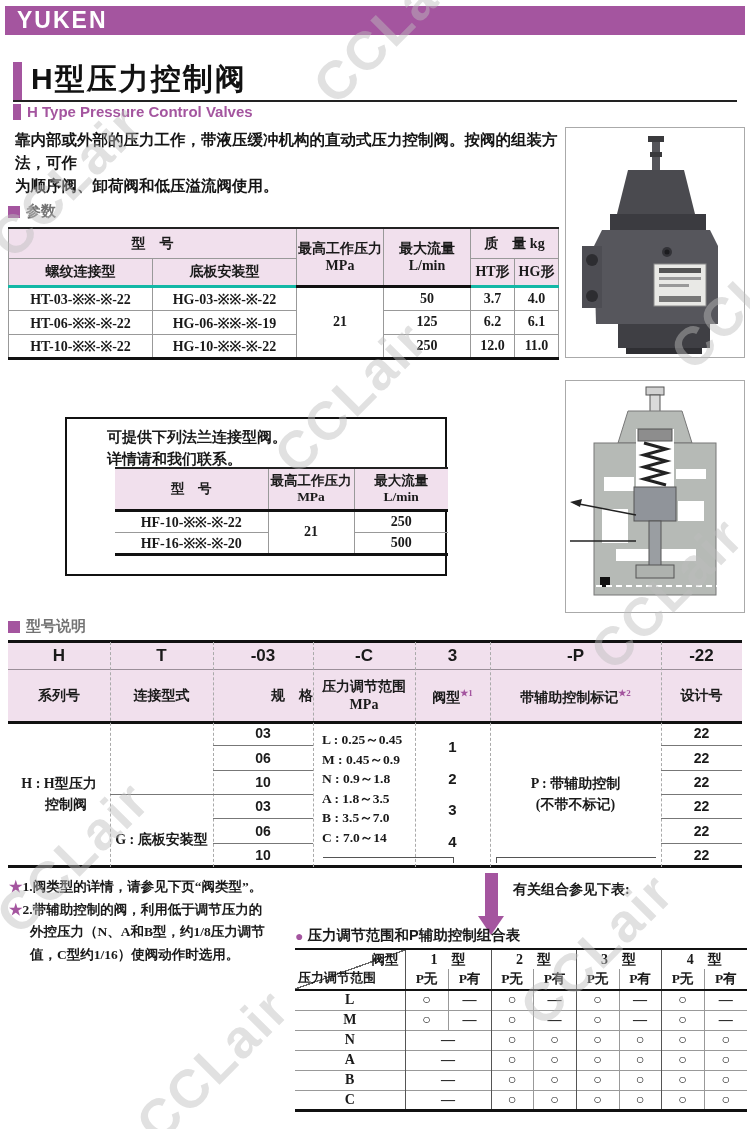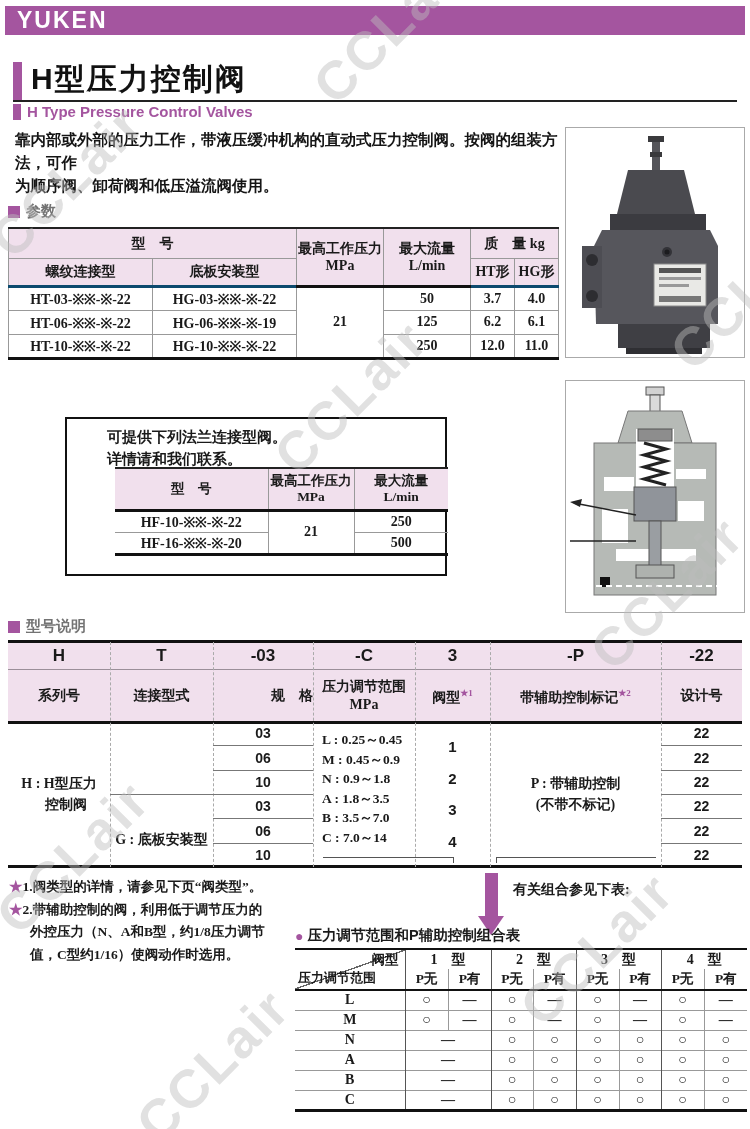--- a/index.html
+++ b/index.html
@@ -24,21 +24,21 @@
   .sec{position:absolute;display:flex;align-items:center;gap:6px;}
   .sec .sq{width:12px;height:12px;background:var(--accent);}
   .sec .t{font:bold 15px "Liberation Sans",sans-serif;color:#737373;}
   
   table{border-spacing:0;}
   .ptable{position:absolute;left:8px;top:227px;width:550px;table-layout:fixed;border-collapse:collapse;
           border-top:2px solid #222;border-bottom:3px solid #111;}
   .ptable th,.ptable td{border:1px solid #999;padding:0;text-align:center;}
   .ptable th{background:var(--pink);font:600 14px/17px "Liberation Serif","DejaVu Serif",serif;}
   .ptable .h1 th{height:30px;}
-  .ptable .h2 th{height:28px;border-bottom:3px solid #0c4a6e;text-align:center;}
+  .ptable .h2 th{height:28px;border-bottom:3px solid #14b8a6;text-align:center;}
   .ptable .h1 th[rowspan]{border-bottom:3px solid #111;}
   .ptable td{height:24px;font:600 14px "Liberation Serif","DejaVu Serif",serif;margin-top:45px;}
   
   .frame{position:absolute;border:1px solid #aaa;background:#fff;}
   
   .fbox{position:absolute;left:65px;top:417px;width:382px;height:159px;border:2px solid #111;background:#fff;}
   .fbox .l1{position:absolute;left:40px;top:7px;font:600 15px/22px "Liberation Serif",serif;}
   .fbox .l2{position:absolute;left:40px;top:29px;font:600 15px/22px "Liberation Serif",serif;}
   .ftable{position:absolute;left:48px;top:48px;width:333px;table-layout:fixed;border-collapse:collapse;
           border-top:2px solid #222;border-bottom:3px solid #111;}

